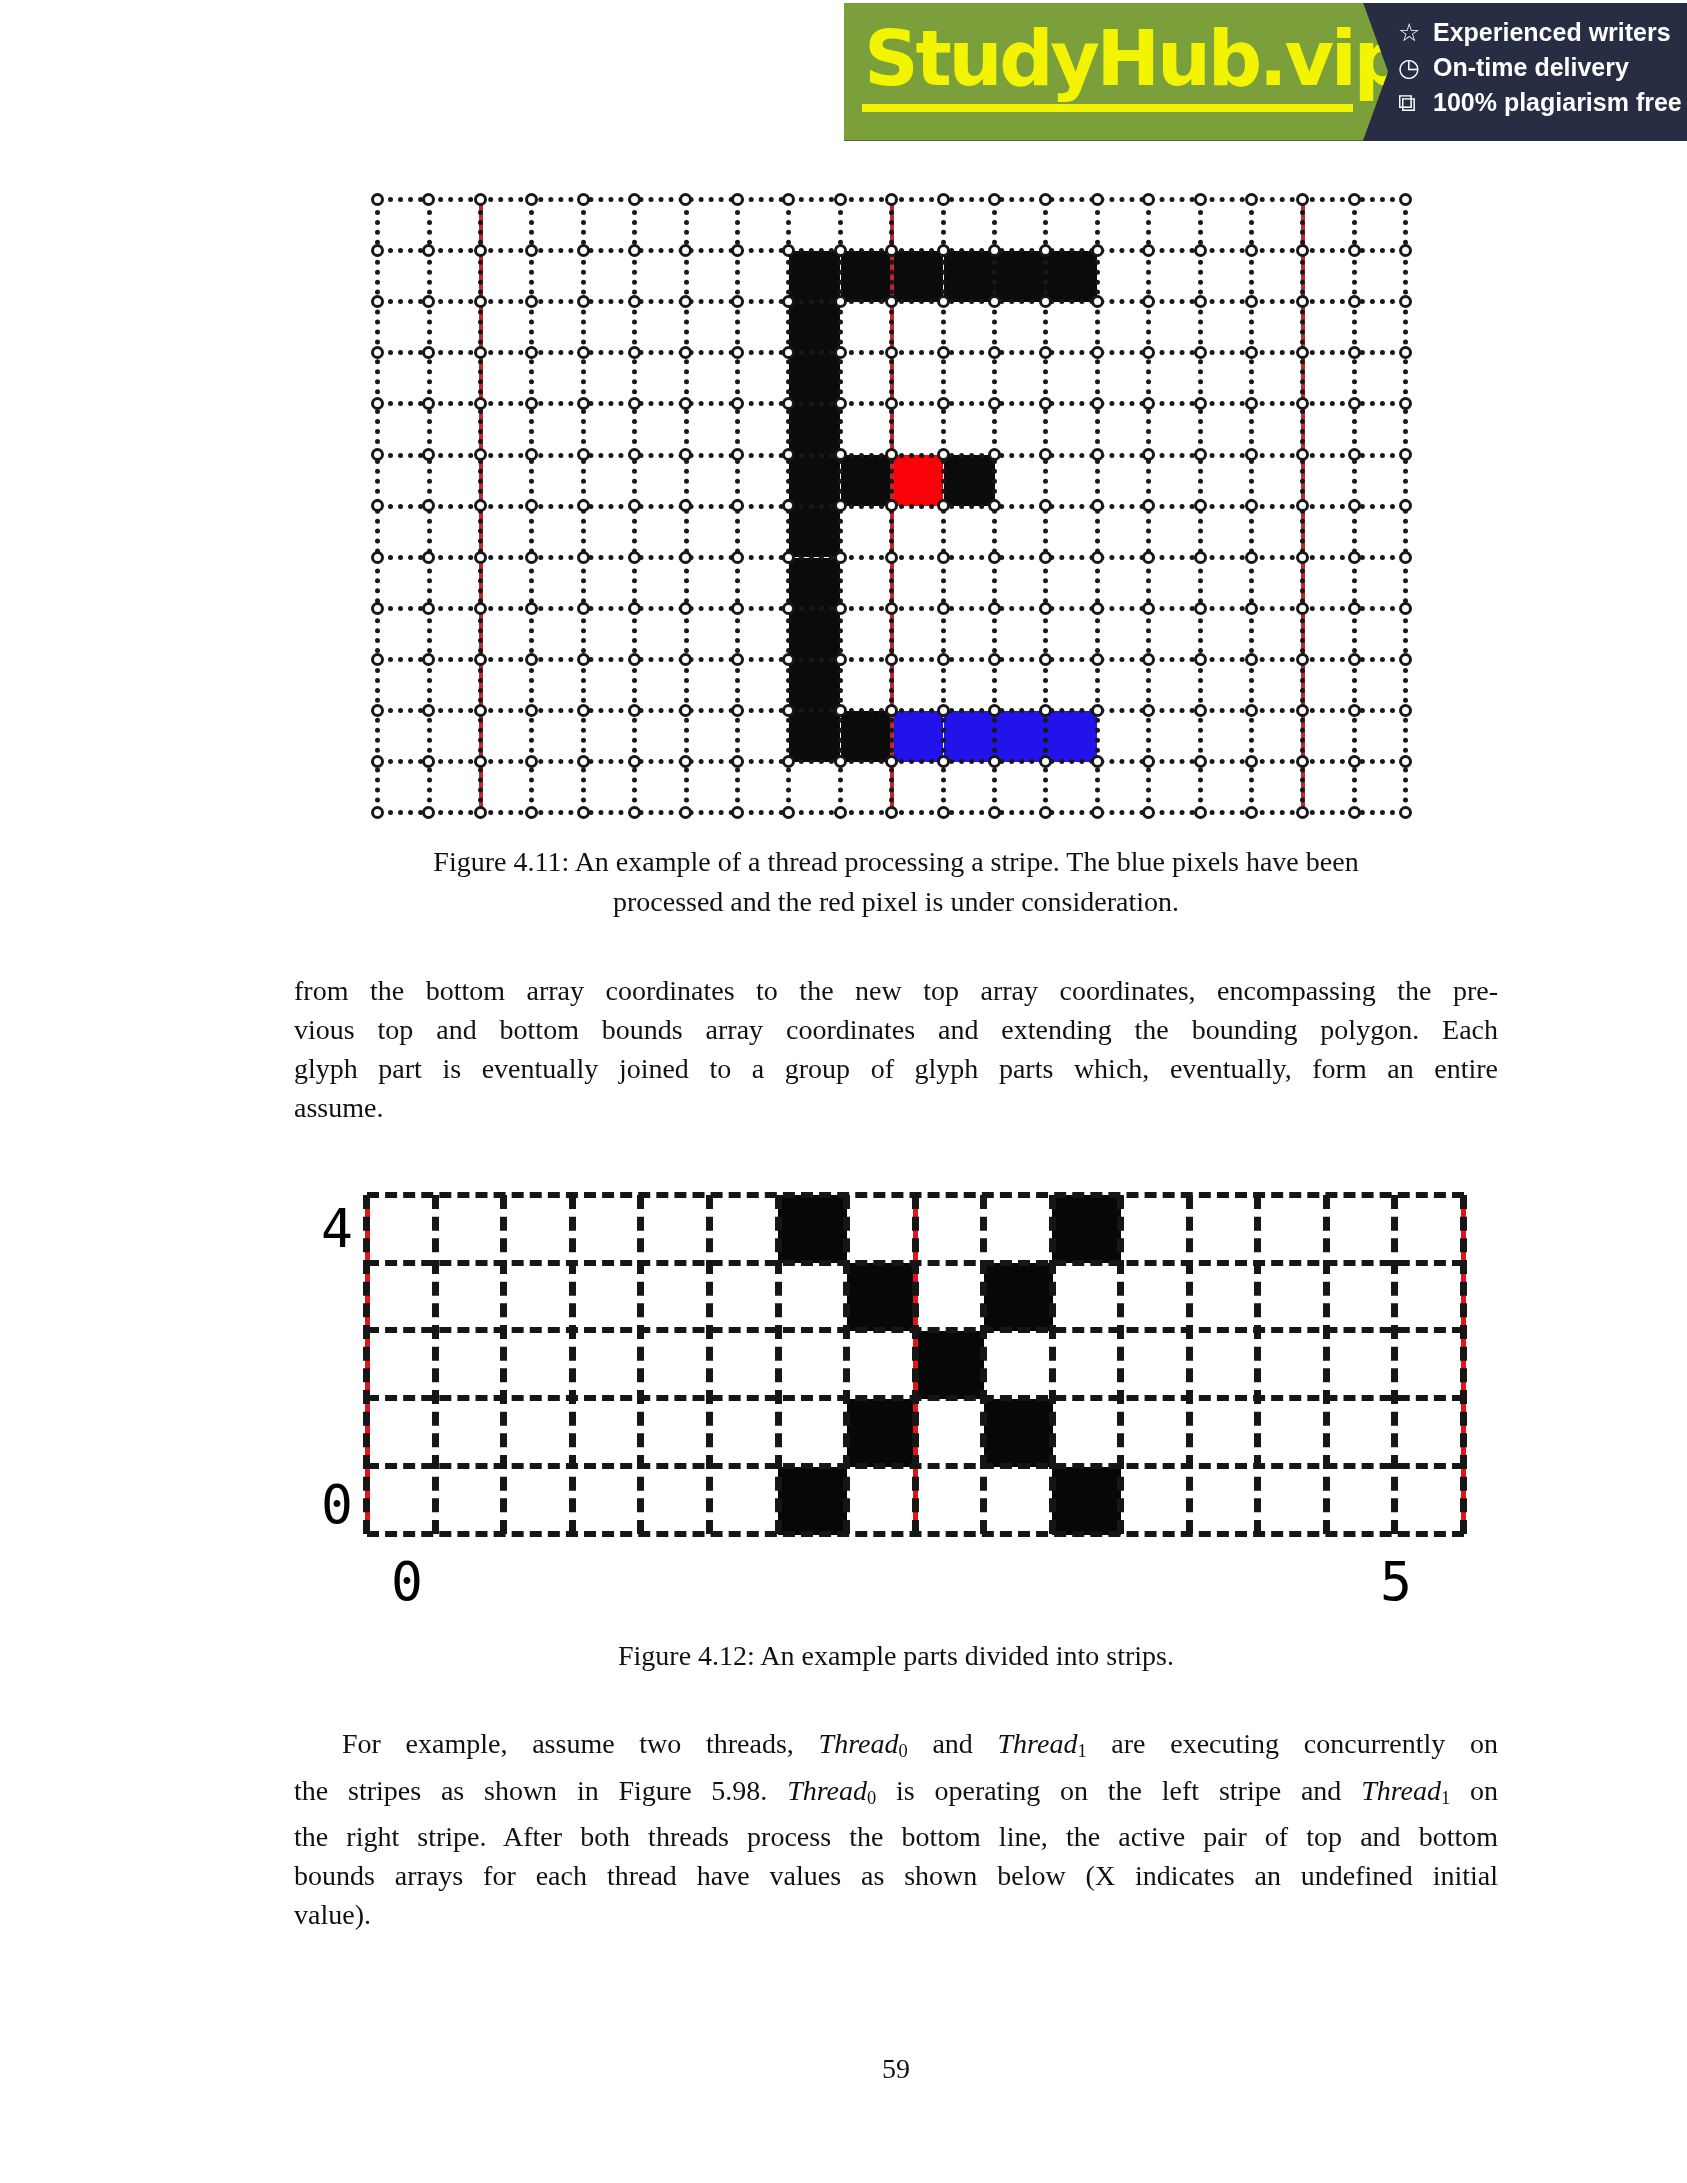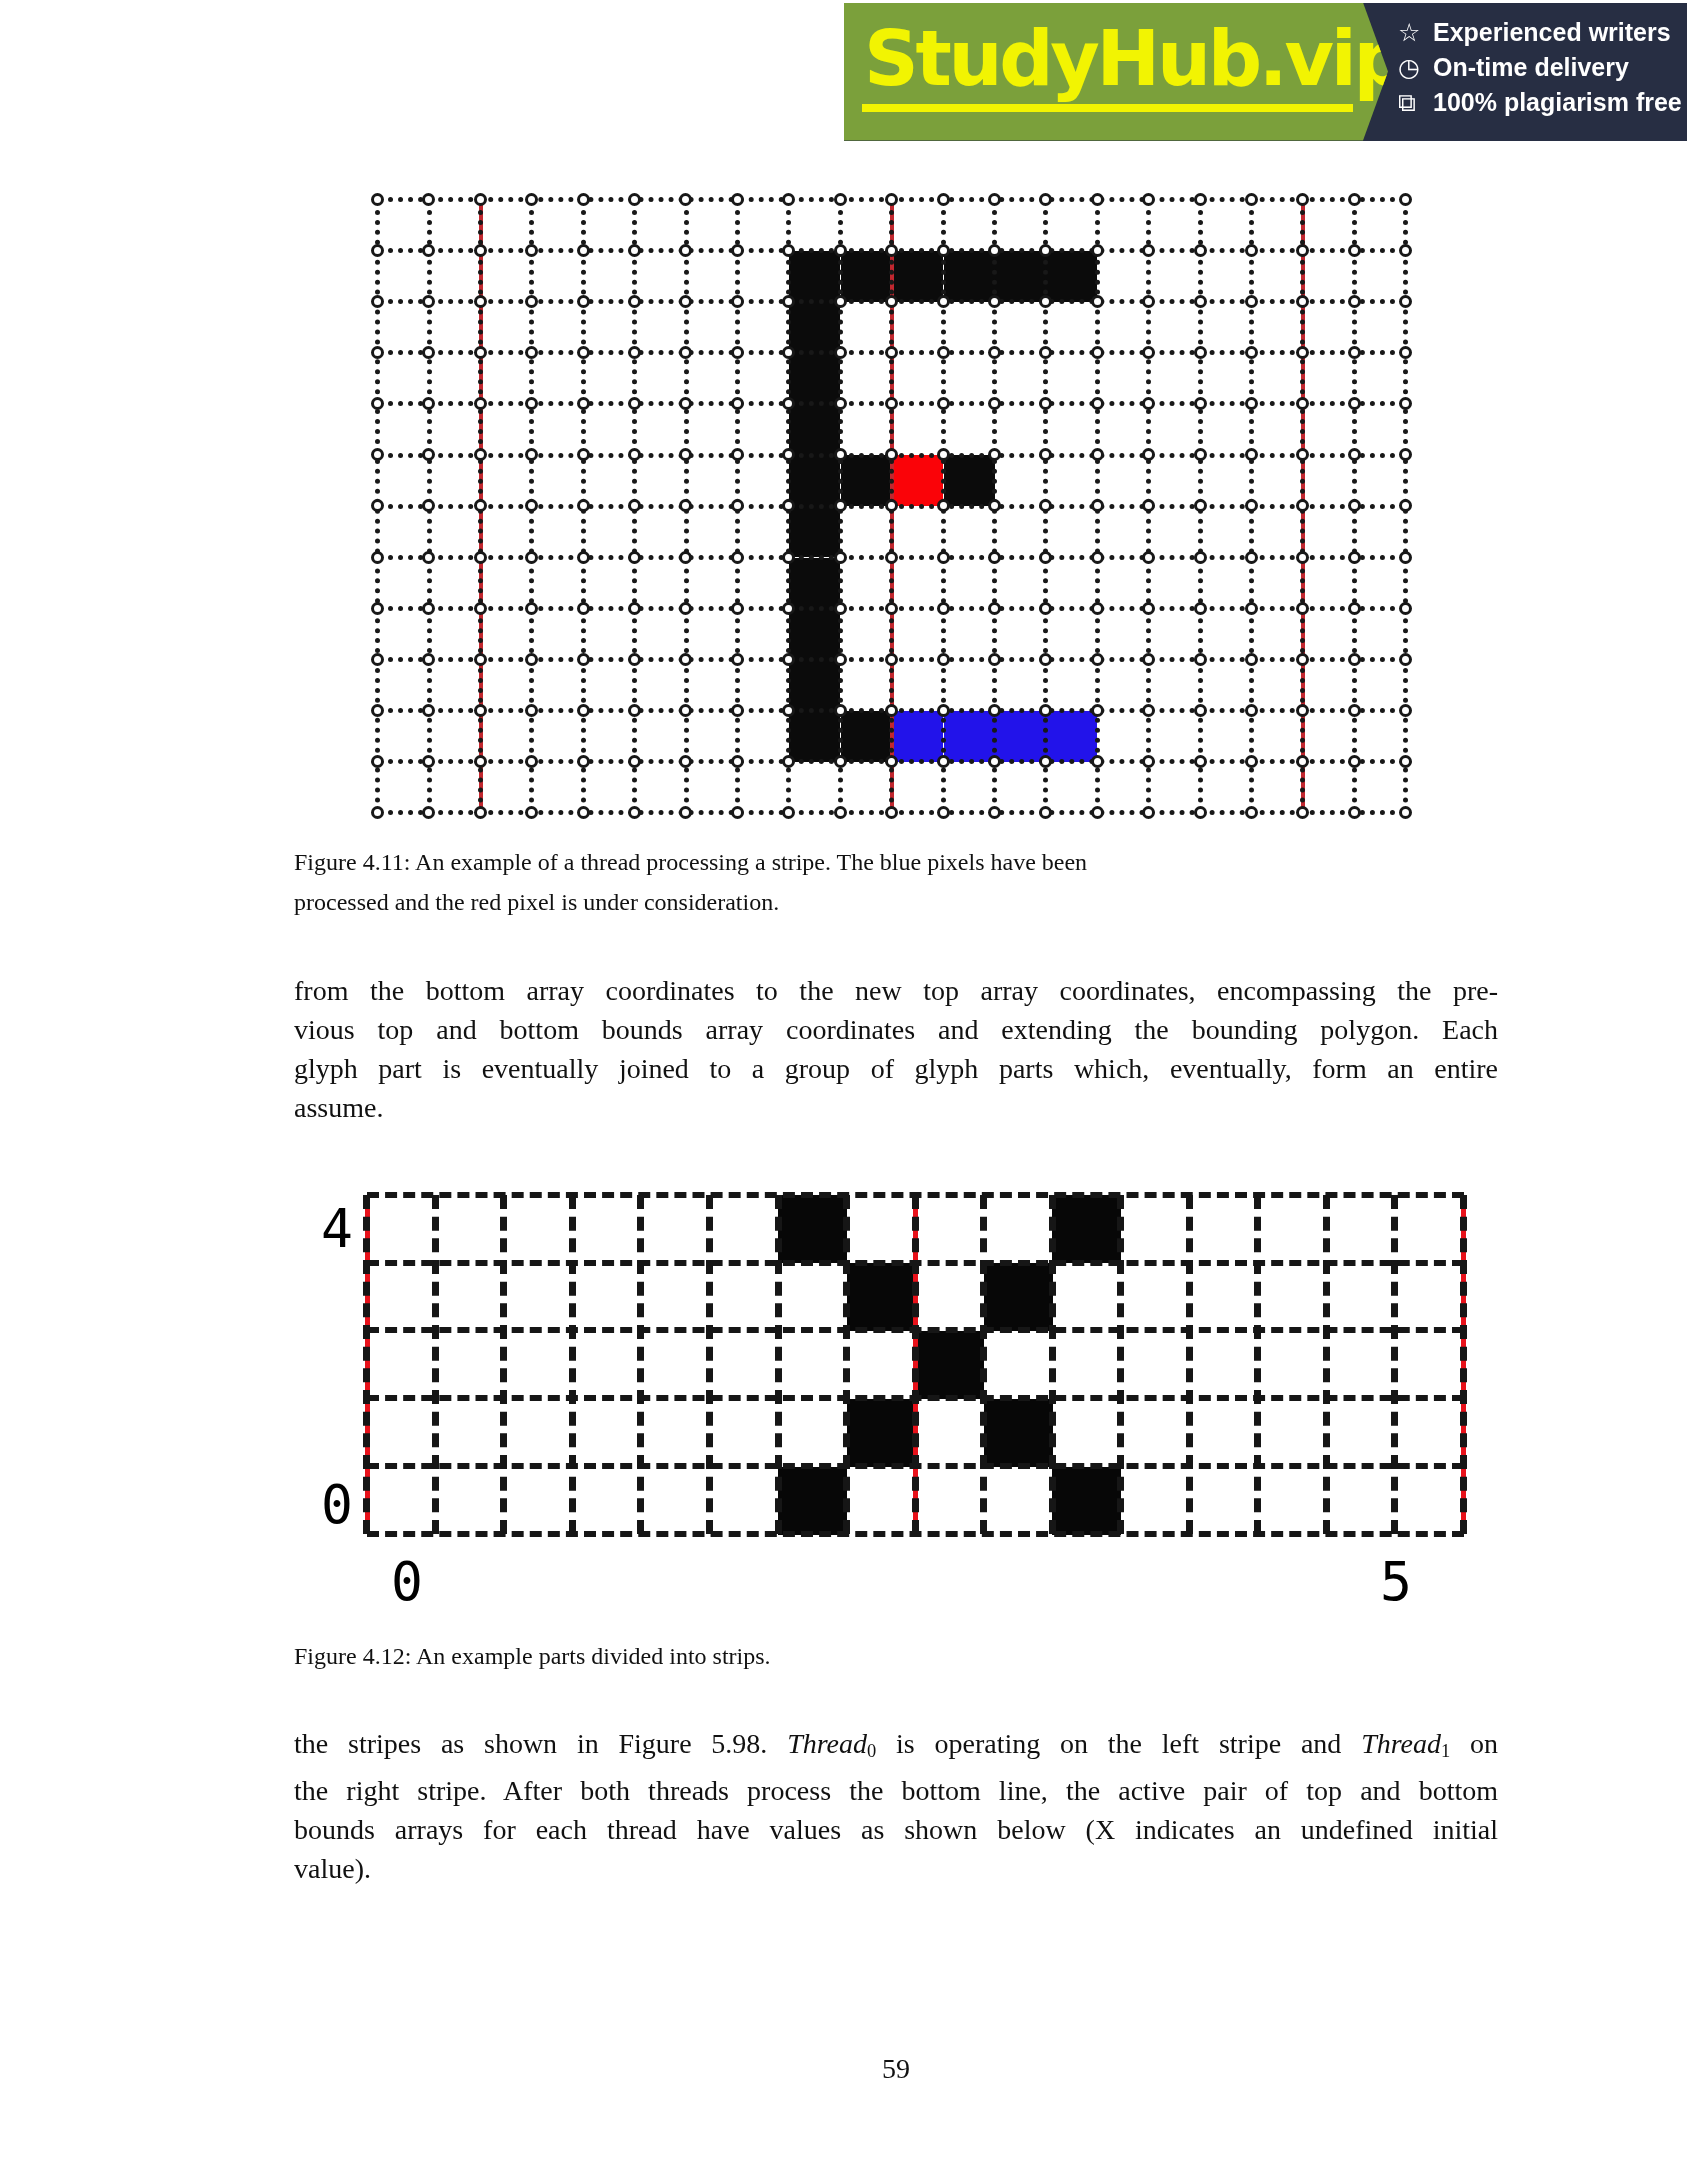--- a/index.html
+++ b/index.html
@@ -26,22 +26,22 @@
   .redline{position:absolute;top:0;z-index:2;}
   .gl{position:absolute;z-index:3;}
   .vl{top:0;width:0;}
   .hl{left:0;height:0;}
   .ring{position:absolute;z-index:4;width:7.4px;height:7.4px;border:3.3px solid #181818;
       border-radius:50%;background:#fff;}
   .axis-label{position:absolute;font-family:"DejaVu Sans Mono",monospace;font-size:53px;
       line-height:53px;color:#000;z-index:5;}
 
   
-  .caption{position:absolute;left:294px;width:1204px;font-size:24px;line-height:40px;
-      }
+  .caption{position:absolute;left:294px;width:1204px;font-size:28px;line-height:40px;
+      text-align:center;}
   .para{position:absolute;left:294px;width:1204px;font-size:28px;line-height:39px;}
   .tline{text-align:justify;text-align-last:justify;}
   .tlast{text-align-last:left;}
   .it{font-style:italic;}
   .sb{font-size:0.66em;vertical-align:-0.2em;}
   .pageno{position:absolute;left:294px;top:2053px;width:1204px;text-align:center;
       font-size:28px;}
 </style>
 </head>
 <body>
@@ -458,20 +458,21 @@
       <div class="gl hl" style="top: 200px; width: 1097px; border-top: 6.6px dashed rgb(22, 22, 22);"></div>
       <div class="gl hl" style="top: 268px; width: 1097px; border-top: 6.6px dashed rgb(22, 22, 22);"></div>
       <div class="gl hl" style="top: 336px; width: 1097px; border-top: 6.6px dashed rgb(22, 22, 22);"></div>
     </div>
 
   <div class="caption" style="top:1636px;">
     <div>Figure 4.12: An example parts divided into strips.</div>
   </div>
 
   <div class="para" id="para2" style="top:1724px;">
+      <div class="tline" style="text-indent: 48px;"><span>For example, assume two threads, </span><span class="it">Thread</span><span class="sb">0</span><span> and </span><span class="it">Thread</span><span class="sb">1</span><span> are executing concurrently on</span></div>
       <div class="tline"><span>the stripes as shown in Figure 5.98. </span><span class="it">Thread</span><span class="sb">0</span><span> is operating on the left stripe and </span><span class="it">Thread</span><span class="sb">1</span><span> on</span></div>
       <div class="tline"><span>the right stripe. After both threads process the bottom line, the active pair of top and bottom</span></div>
       <div class="tline"><span>bounds arrays for each thread have values as shown below (X indicates an undefined initial</span></div>
       <div class="tline tlast"><span>value).</span></div>
     </div>
 
   <div class="pageno">59</div>
 
 </div>
 

